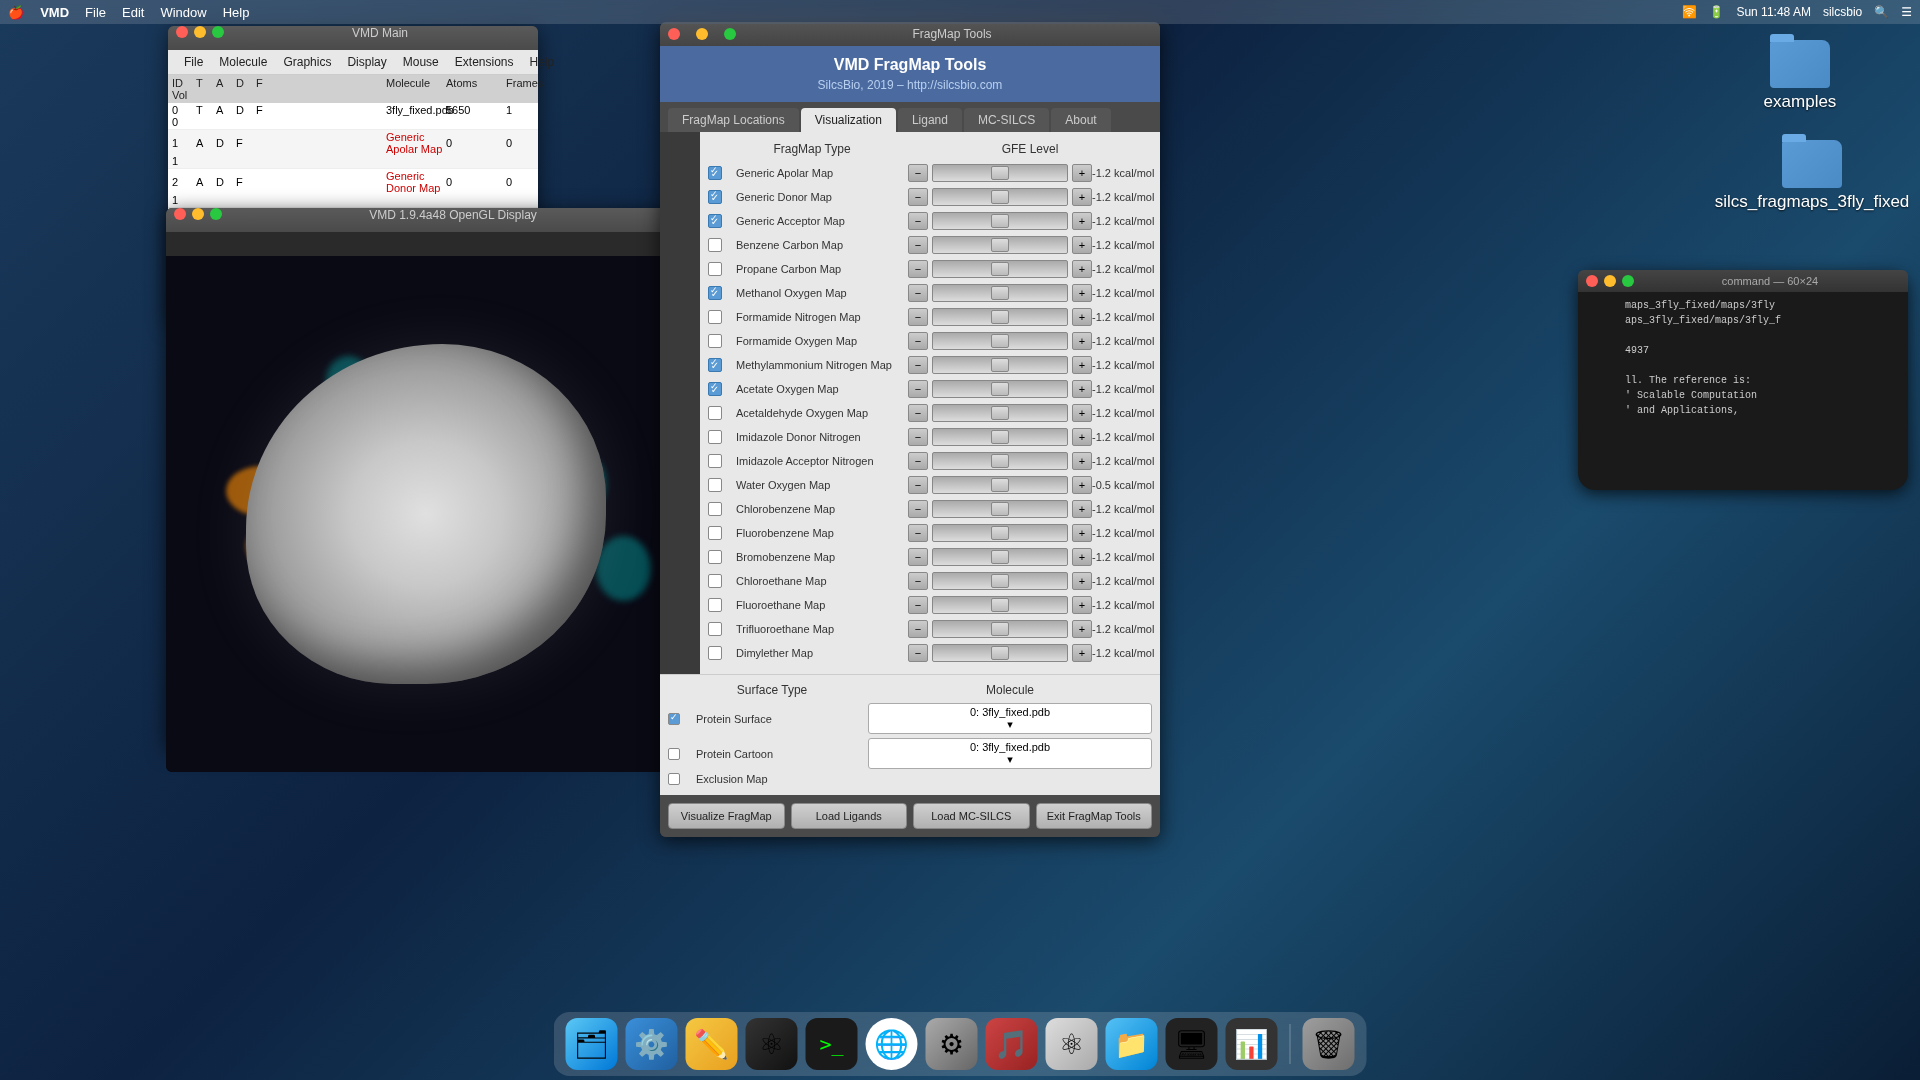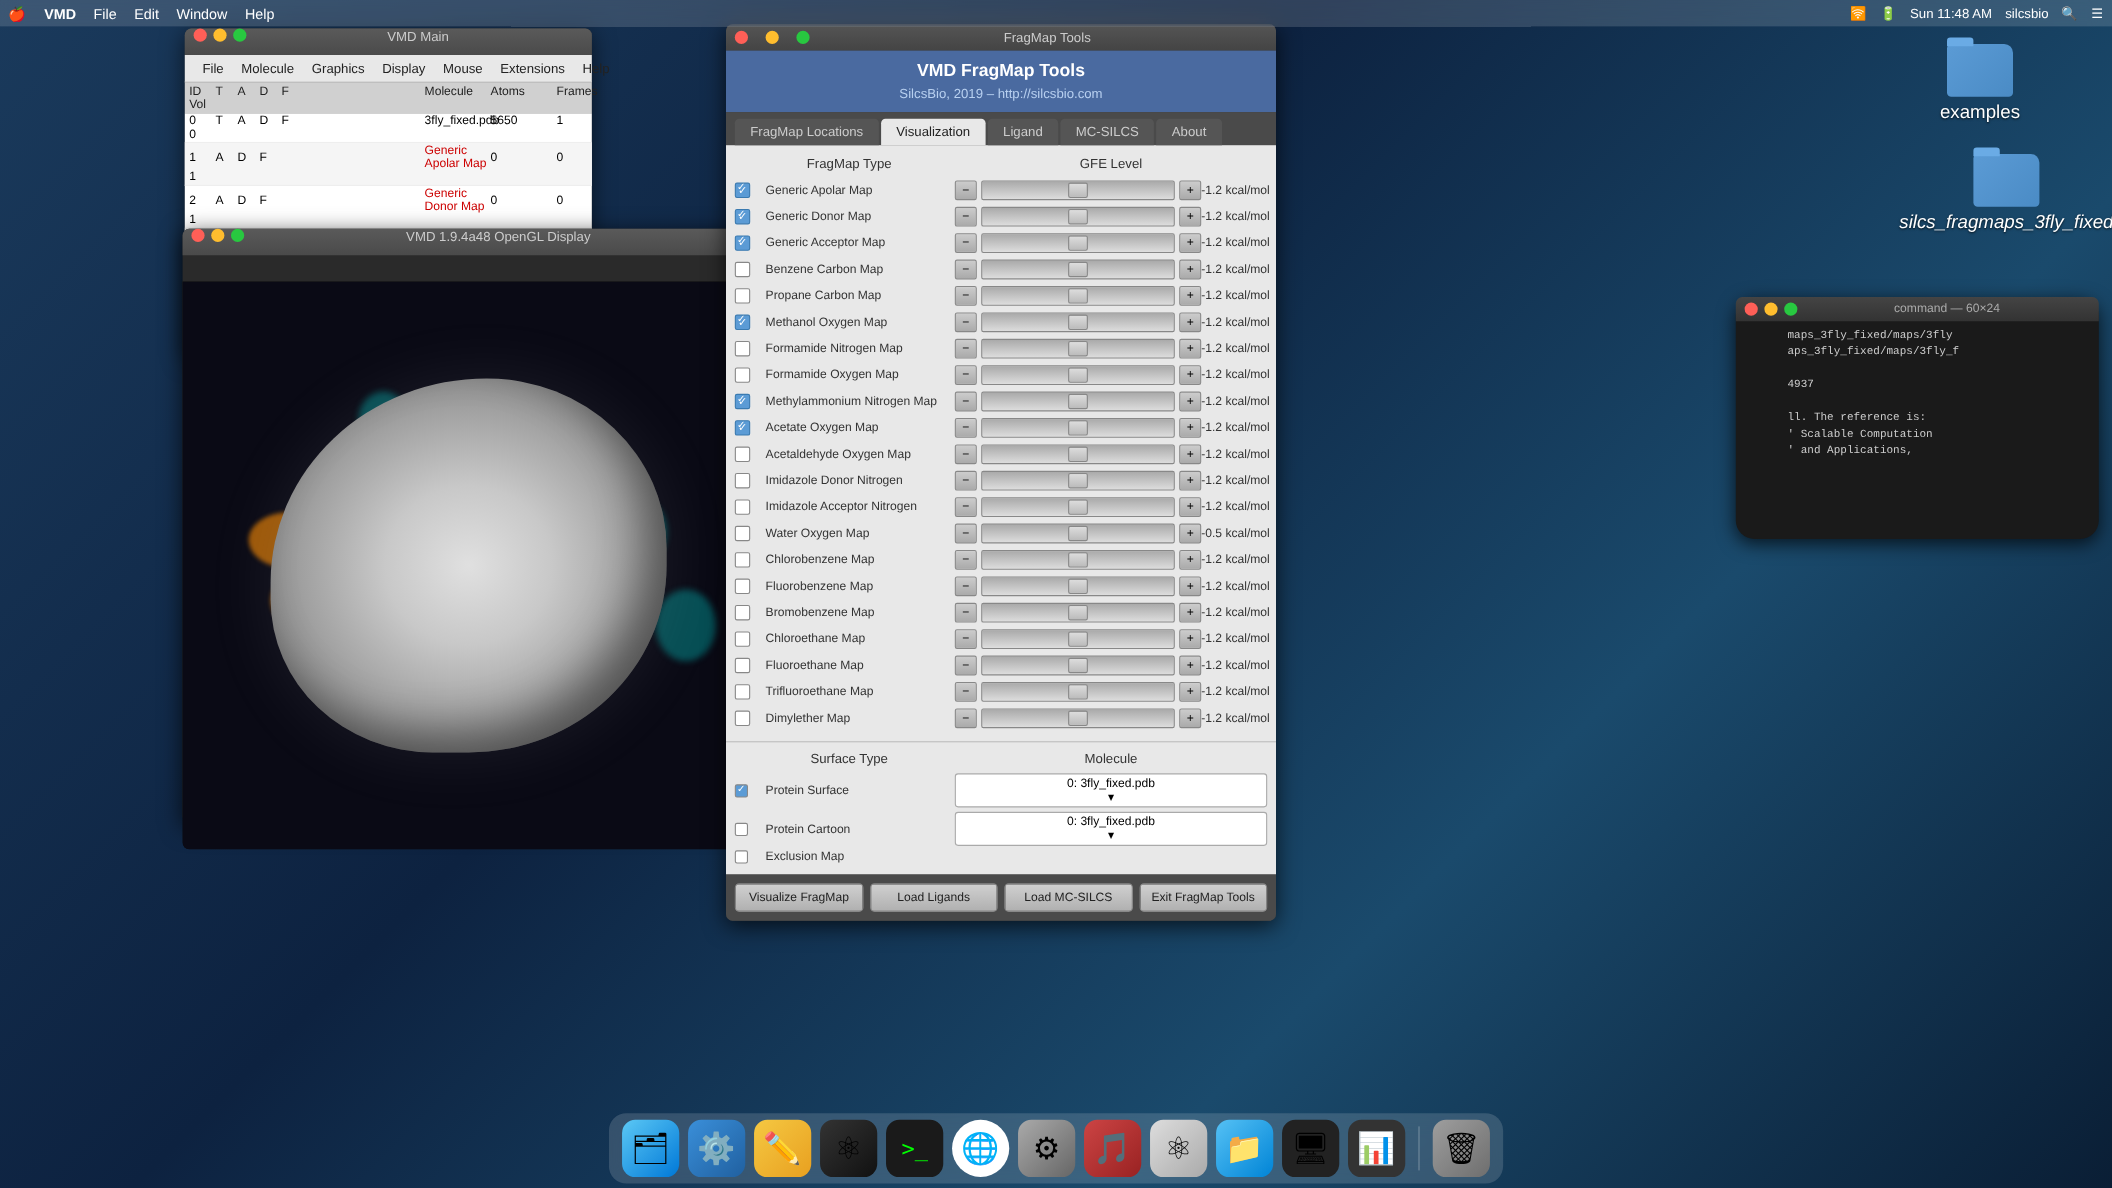--- a/index.html
+++ b/index.html
@@ -249,20 +249,21 @@
     }
     .tab.active {
       background: #e8e8e8;
       color: #222;
     }
 
     
     .fragmap-content {
       background: #e8e8e8;
       padding: 8px;
+      margin-left: 40px;
     }
 
     
     .col-headers {
       display: grid;
       grid-template-columns: 200px 1fr;
       padding: 2px 4px;
       margin-bottom: 4px;
     }
     .col-header { font-size: 12px; color: #333; text-align: center; }
@@ -466,21 +467,21 @@
     <span>silcsbio</span>
     <span>🔍</span>
     <span>☰</span>
   </div>
 </div>
 
 <div class="desktop-icon" style="position:absolute; top:40px; right:80px;">
   <div class="folder"></div>
   <span class="icon-label">examples</span>
 </div>
-<div class="desktop-icon" style="position:absolute; top:140px; right:56px;font-style:italic;">
+<div class="desktop-icon" style="position:absolute; top:140px; right:68px;">
   <div class="folder"></div>
   <span class="icon-label">silcs_fragmaps_3fly_fixed</span>
 </div>
 
 <div class="vmd-main">
   <div class="window-titlebar">
     <div class="traffic-light tl-red"></div>
     <div class="traffic-light tl-yellow"></div>
     <div class="traffic-light tl-green"></div>
     <span class="window-title">VMD Main</span>

